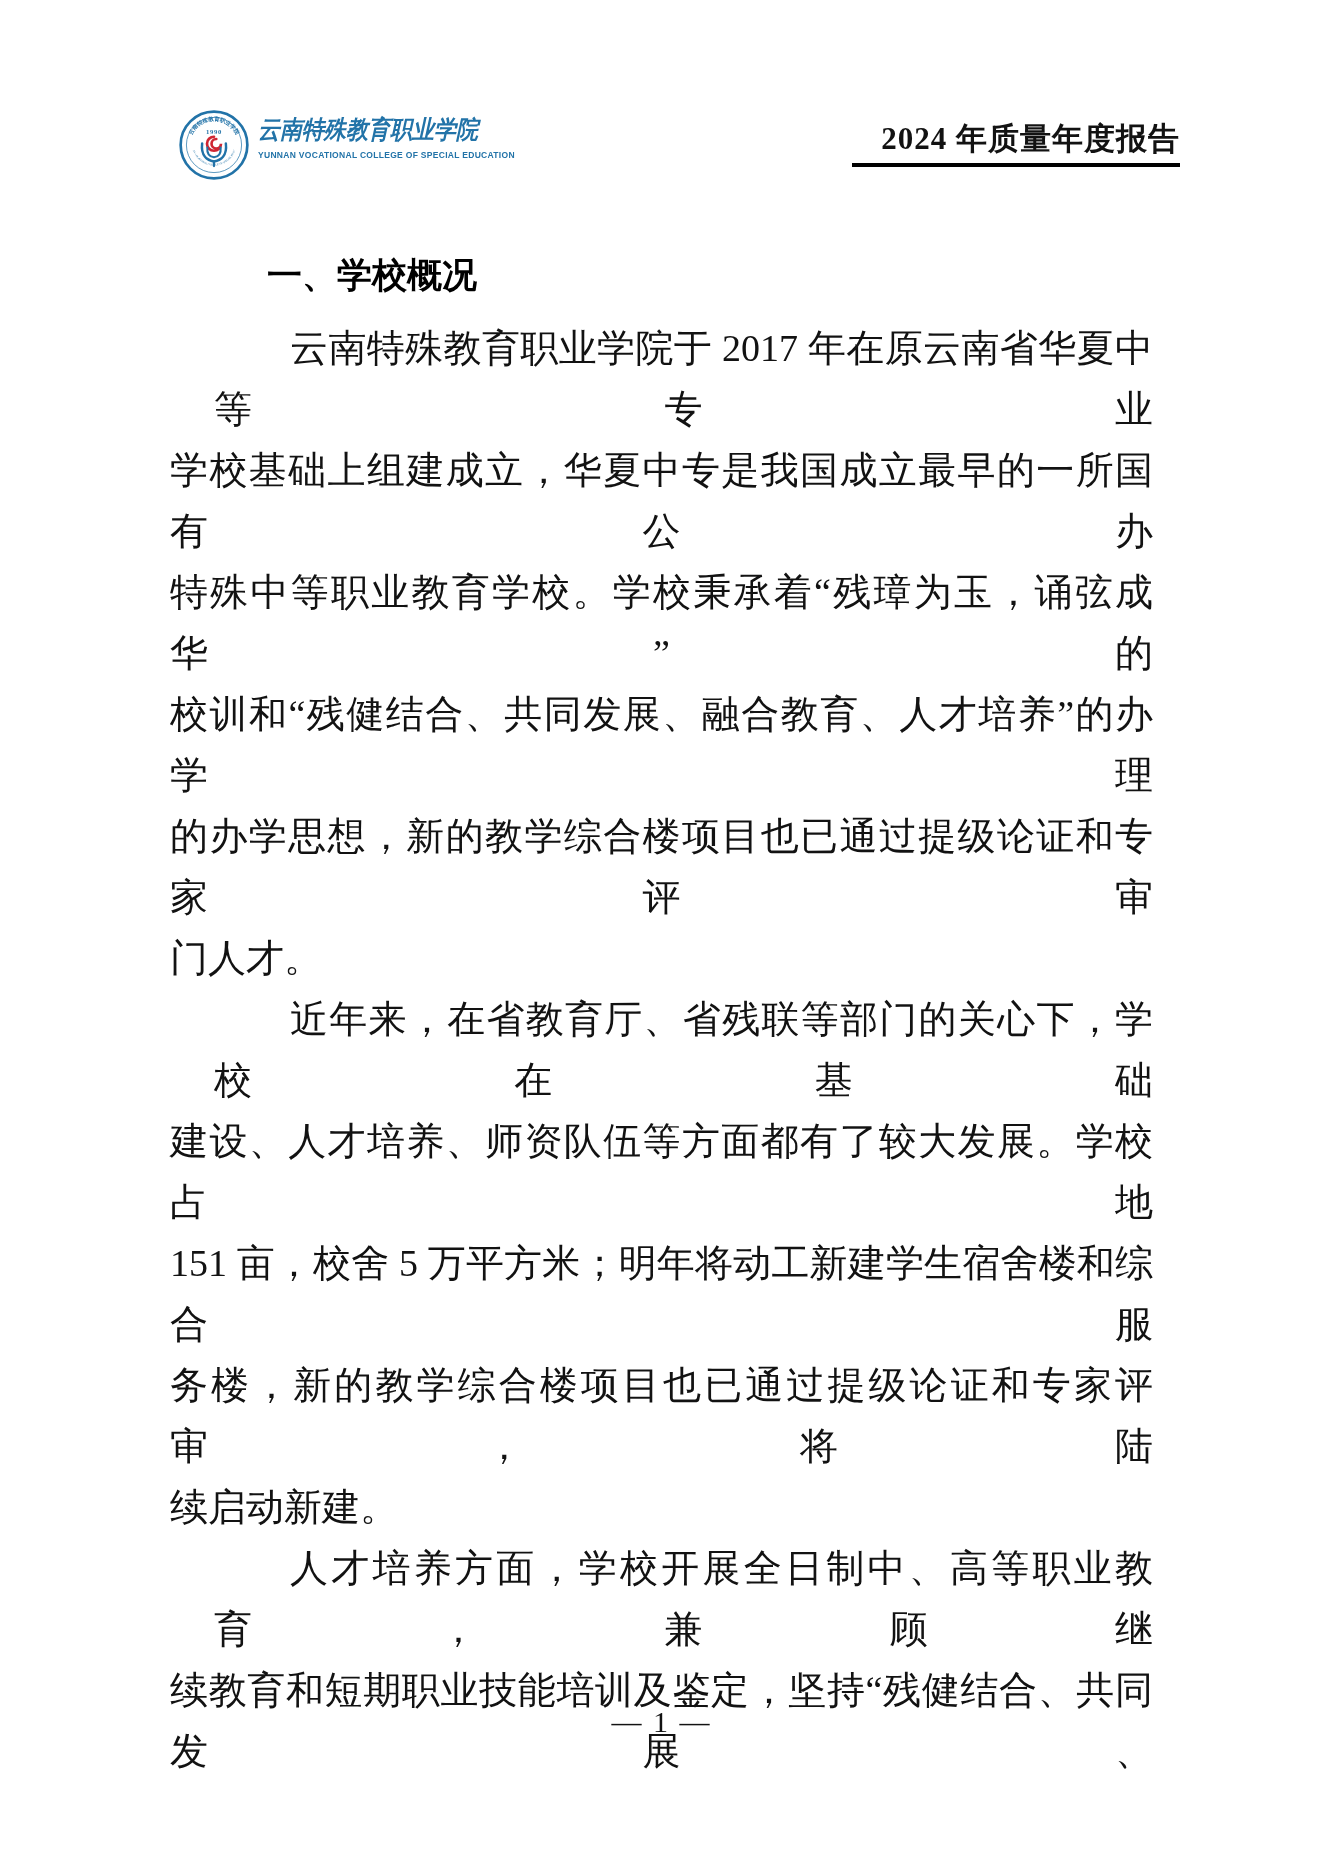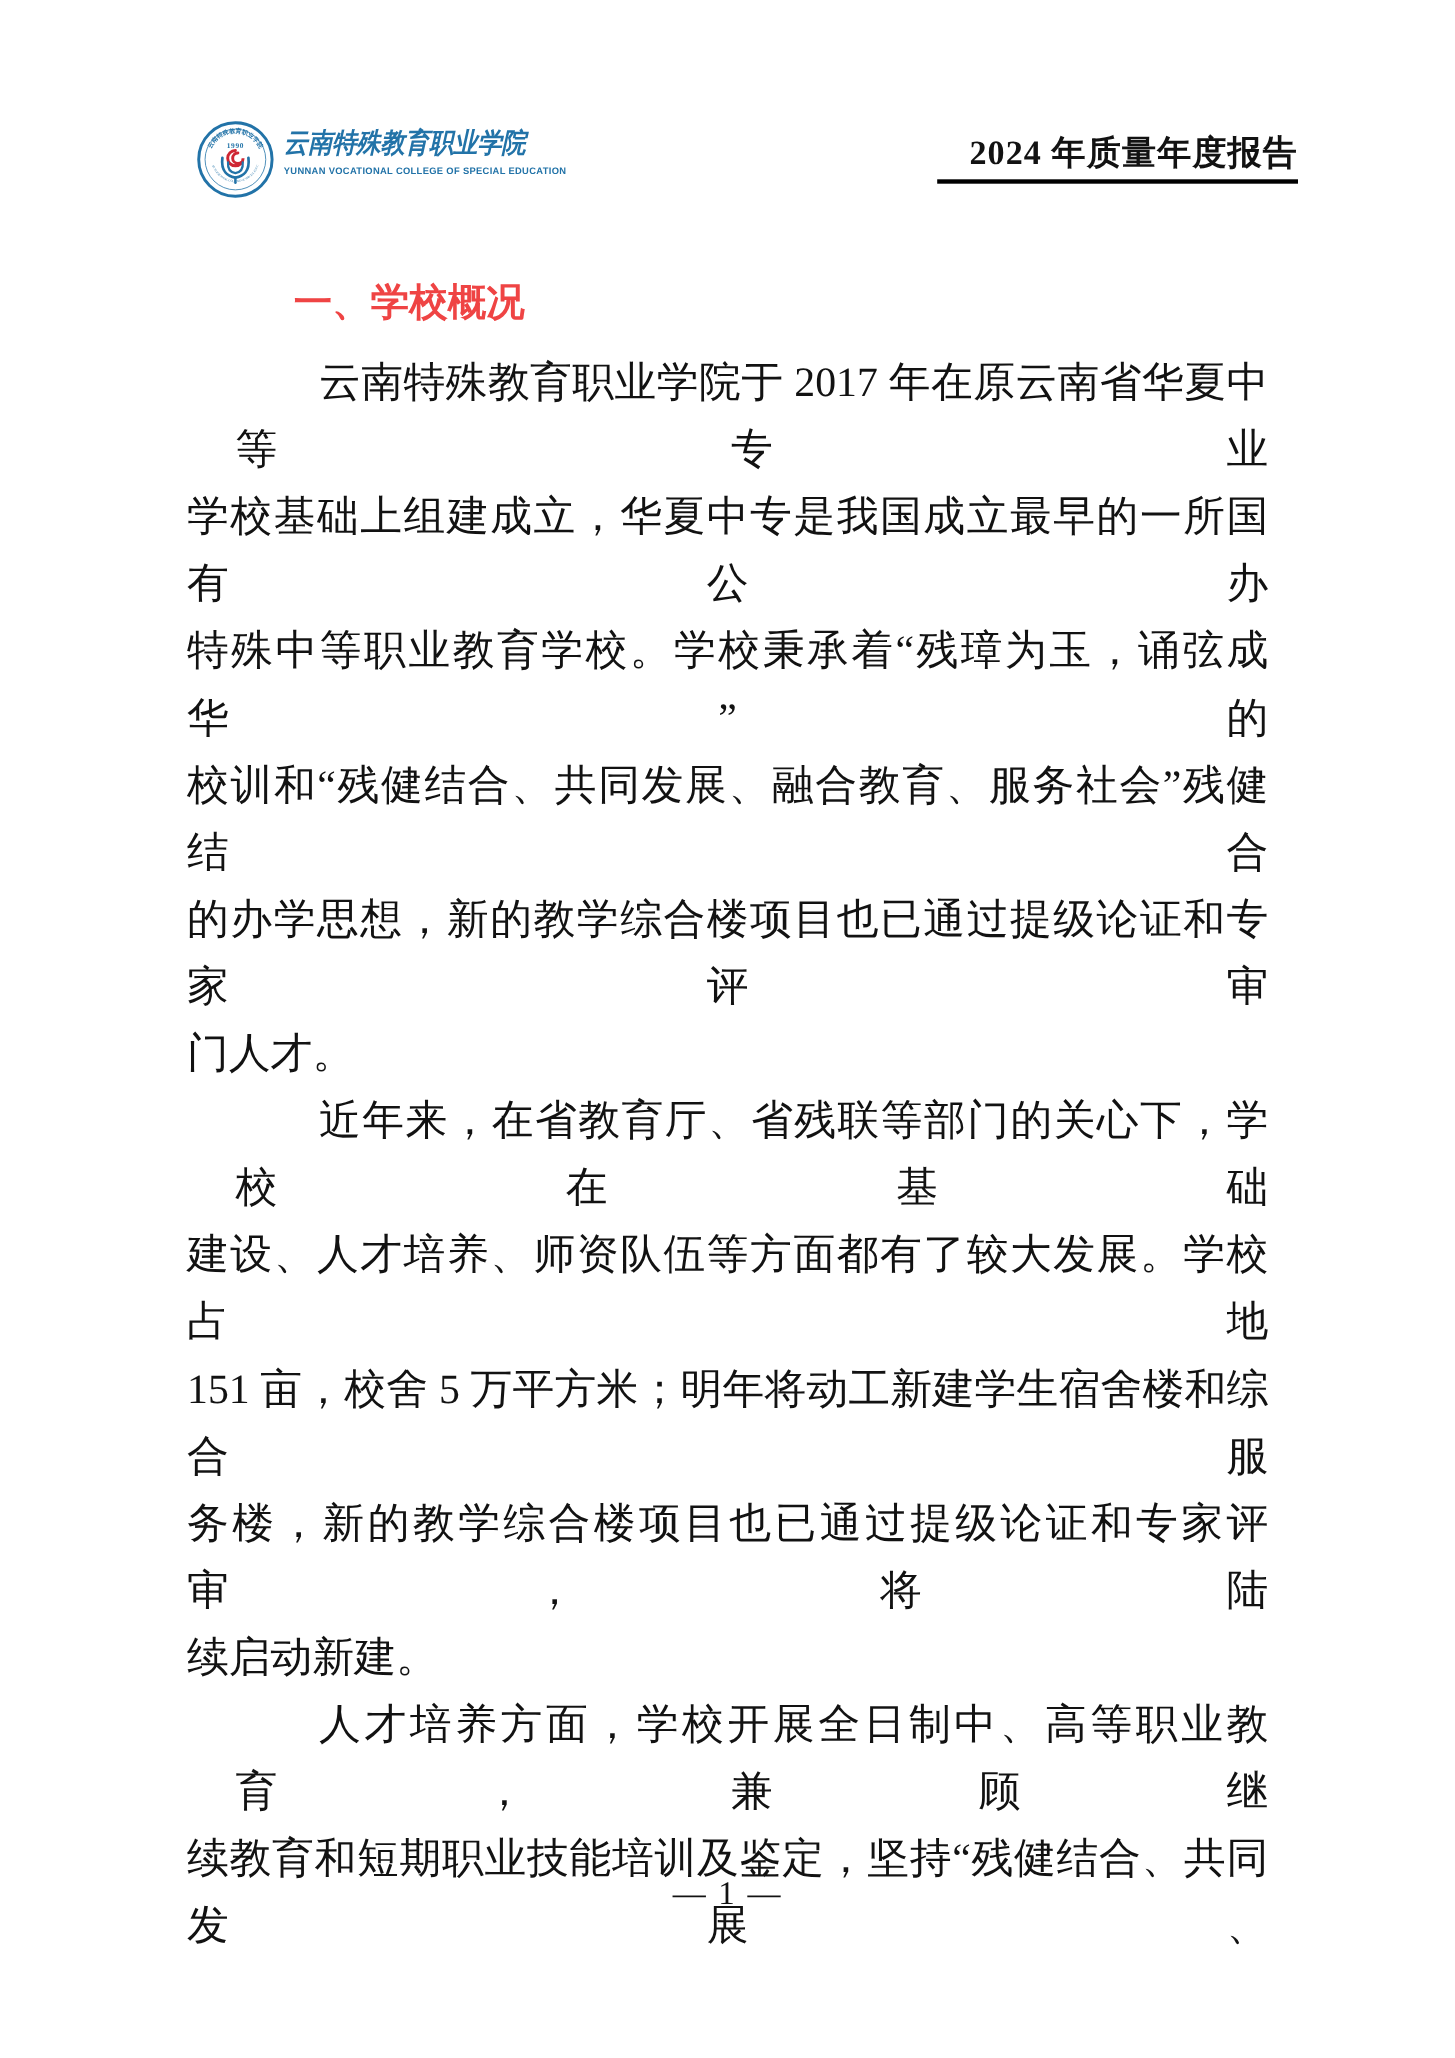--- a/index.html
+++ b/index.html
@@ -44,21 +44,21 @@
   }
 
   
   .content {
     position:absolute; left:170px; top:254px; width:983px;
   }
   .section-title {
     margin:0 0 22px 97px;
     font-family:"DejaVu Sans","Liberation Sans",sans-serif;
     font-weight:bold; font-size:35px; line-height:42px;
-    color:#ef4444;
+    color:#000000;
   }
   .para { margin:0; }
   .line {
     font-size:38px; line-height:61px;
     text-align:justify; text-align-last:justify;
     white-space:normal;
   }
   .line.first { text-indent:76px;margin-left:44px; }
   .line.short { text-align-last:left; }
 
@@ -104,21 +104,21 @@
     <div class="header-rule"></div>
   </div>
 
   <div class="content">
     <h2 class="section-title">一、学校概况</h2>
 
     <div class="para">
       <div class="line first">云南特殊教育职业学院于 2017 年在原云南省华夏中等专业</div>
       <div class="line">学校基础上组建成立，华夏中专是我国成立最早的一所国有公办</div>
       <div class="line">特殊中等职业教育学校。学校秉承着“残璋为玉，诵弦成华”的</div>
-      <div class="line">校训和“残健结合、共同发展、融合教育、服务社会”残健结合</div>
+      <div class="line">校训和“残健结合、共同发展、融合教育、人才培养”的办学理</div>
       <div class="line">的办学思想，新的教学综合楼项目也已通过提级论证和专家评审</div>
       <div class="line short">门人才。</div>
     </div>
 
     <div class="para">
       <div class="line first">近年来，在省教育厅、省残联等部门的关心下，学校在基础</div>
       <div class="line">建设、人才培养、师资队伍等方面都有了较大发展。学校占地</div>
       <div class="line">151 亩，校舍 5 万平方米；明年将动工新建学生宿舍楼和综合服</div>
       <div class="line">务楼，新的教学综合楼项目也已通过提级论证和专家评审，将陆</div>
       <div class="line short">续启动新建。</div>

